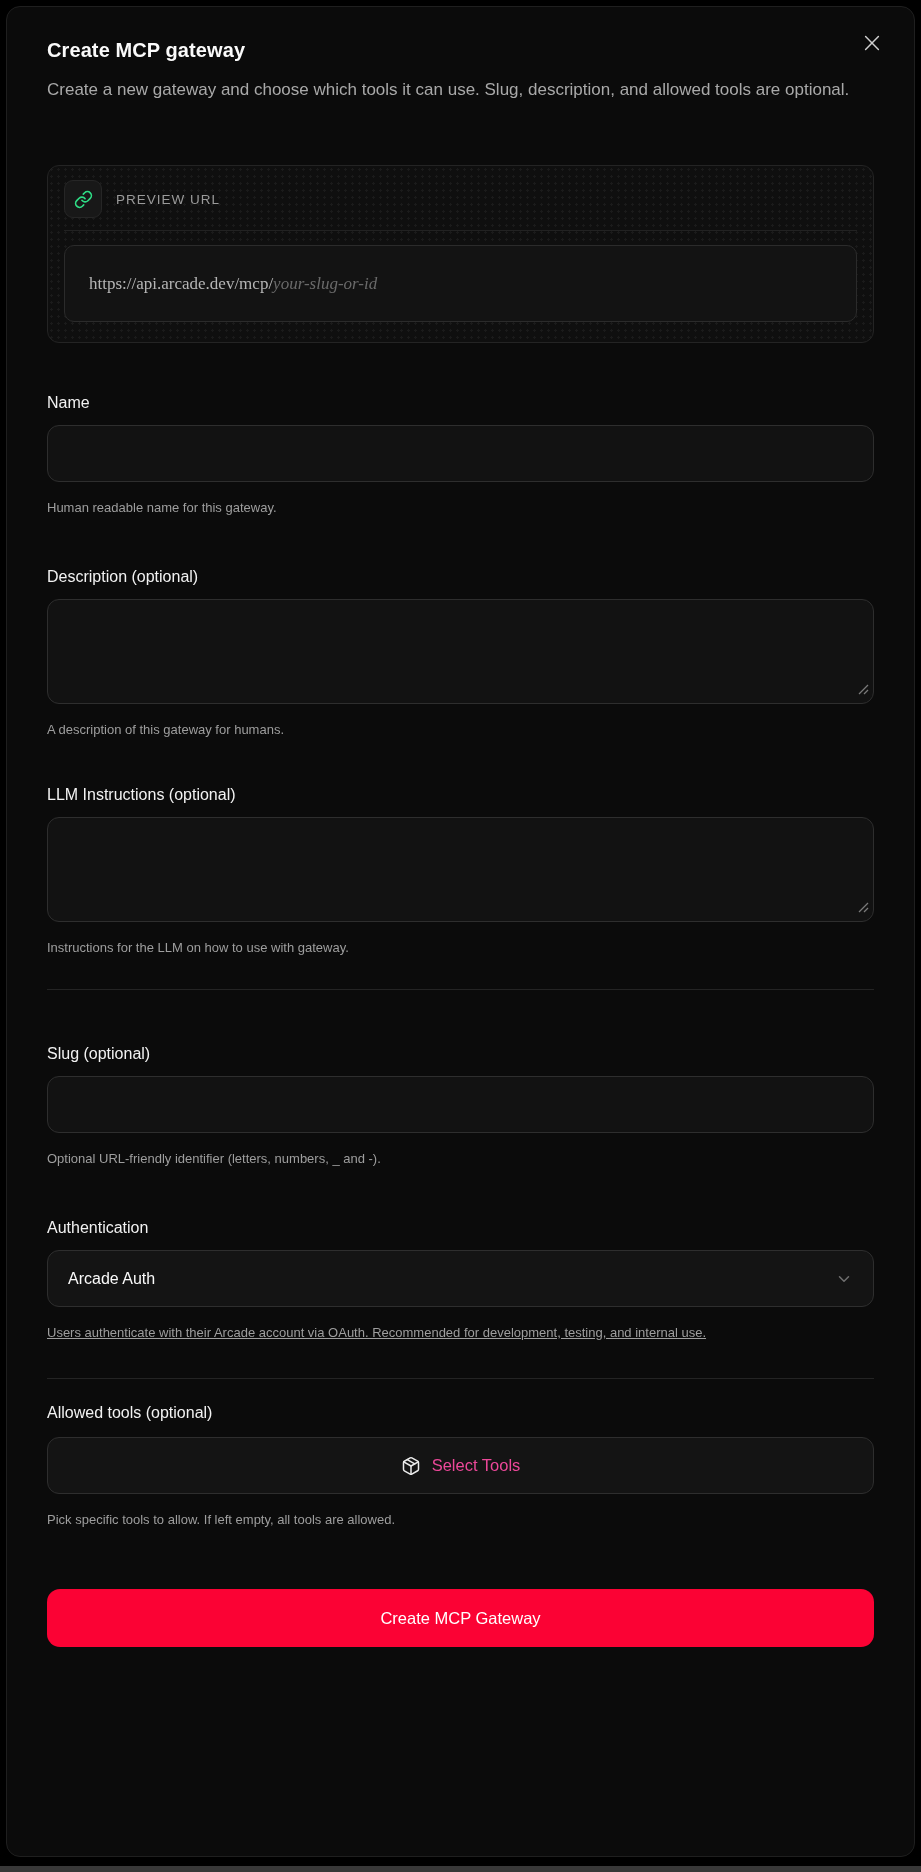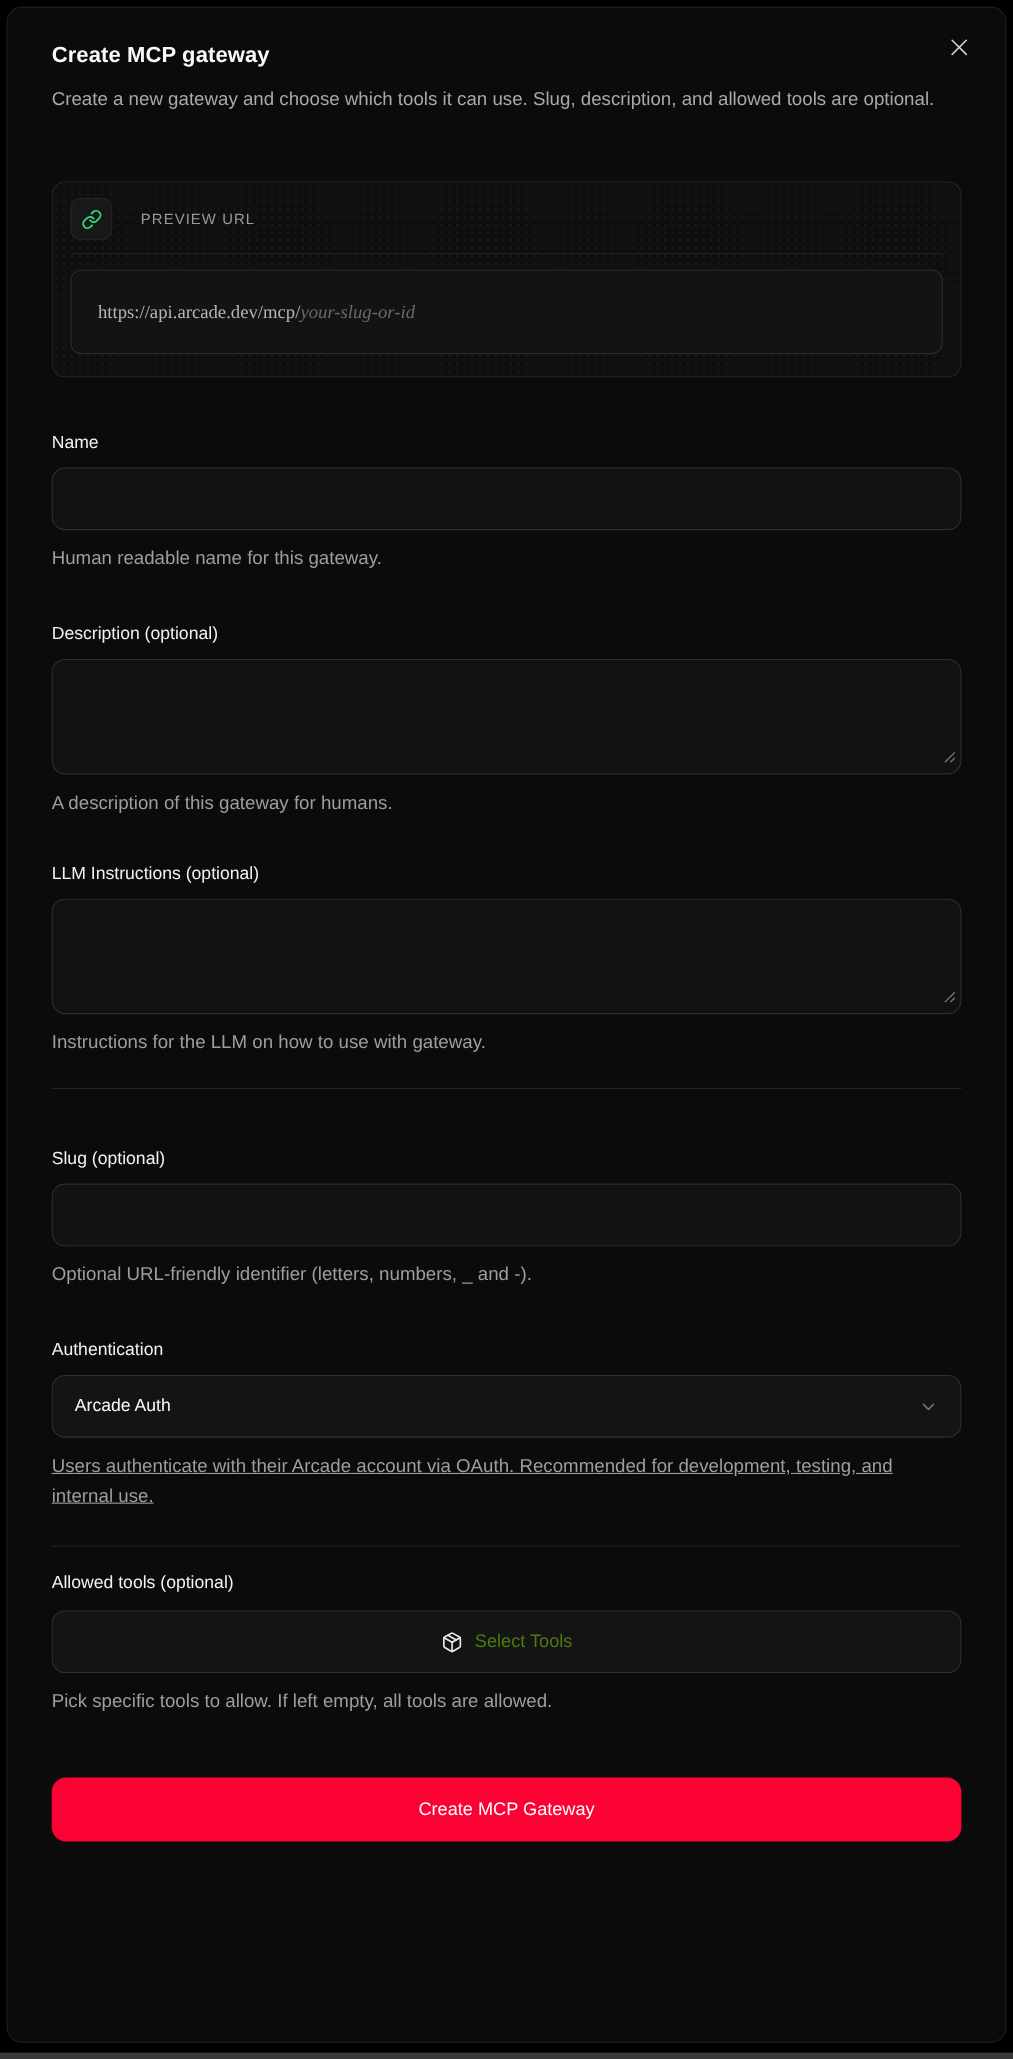--- a/index.html
+++ b/index.html
@@ -51,21 +51,21 @@
   .preview-card {
     margin-top: 62px;
     background-color: #0f0f0f;
     background-image: radial-gradient(rgba(255,255,255,0.05) 1px, transparent 1.2px);
     background-size: 7px 7px;
     border: 1px solid #242424;
     border-radius: 12px;
     padding: 14px 16px 20px 16px;
   }
   .preview-header {
-    display: flex; align-items: center; gap: 26px;
+    display: flex; align-items: center; gap: 14px;
     padding-bottom: 12px;
     border-bottom: 1px solid #222;
   }
   .link-badge {
     width: 38px; height: 38px;
     border-radius: 9px;
     background: #181818;
     border: 1px solid #262626;
     display: flex; align-items: center; justify-content: center;
     flex: 0 0 auto;
@@ -135,21 +135,21 @@
     outline: none;
     display: block;
   }
   .resize-grip {
     position: absolute;
     right: 5px; bottom: 5px;
     pointer-events: none;
   }
   .helper {
     margin-top: 12px;
-    font-size: 17px;
+    font-size: 13px;
     line-height: 27px;
     color: #9e9e9e;
   }
 
   .divider {
     border: none;
     border-top: 1px solid #242424;
     margin: 28px 0 0 0;
   }
   .group.after-divider { margin-top: 52px; }
@@ -169,21 +169,21 @@
   .select-chevron { color: #6f6f6f; display: flex; }
 
   
   .tools-btn {
     width: 100%;
     height: 57px;
     background: #141414;
     border: 1px solid #2e2e2e;
     border-radius: 12px;
     display: flex; align-items: center; justify-content: center; gap: 11px;
-    color: #4d7c0f;
+    color: #ec4899;
     font-size: 16.5px;
     font-family: "Liberation Sans", sans-serif;
     cursor: pointer;
   }
   .tools-btn .pkg { display: flex; color: #eaeaea; }
 
   
   .submit-btn {
     width: 100%;
     height: 58px;

